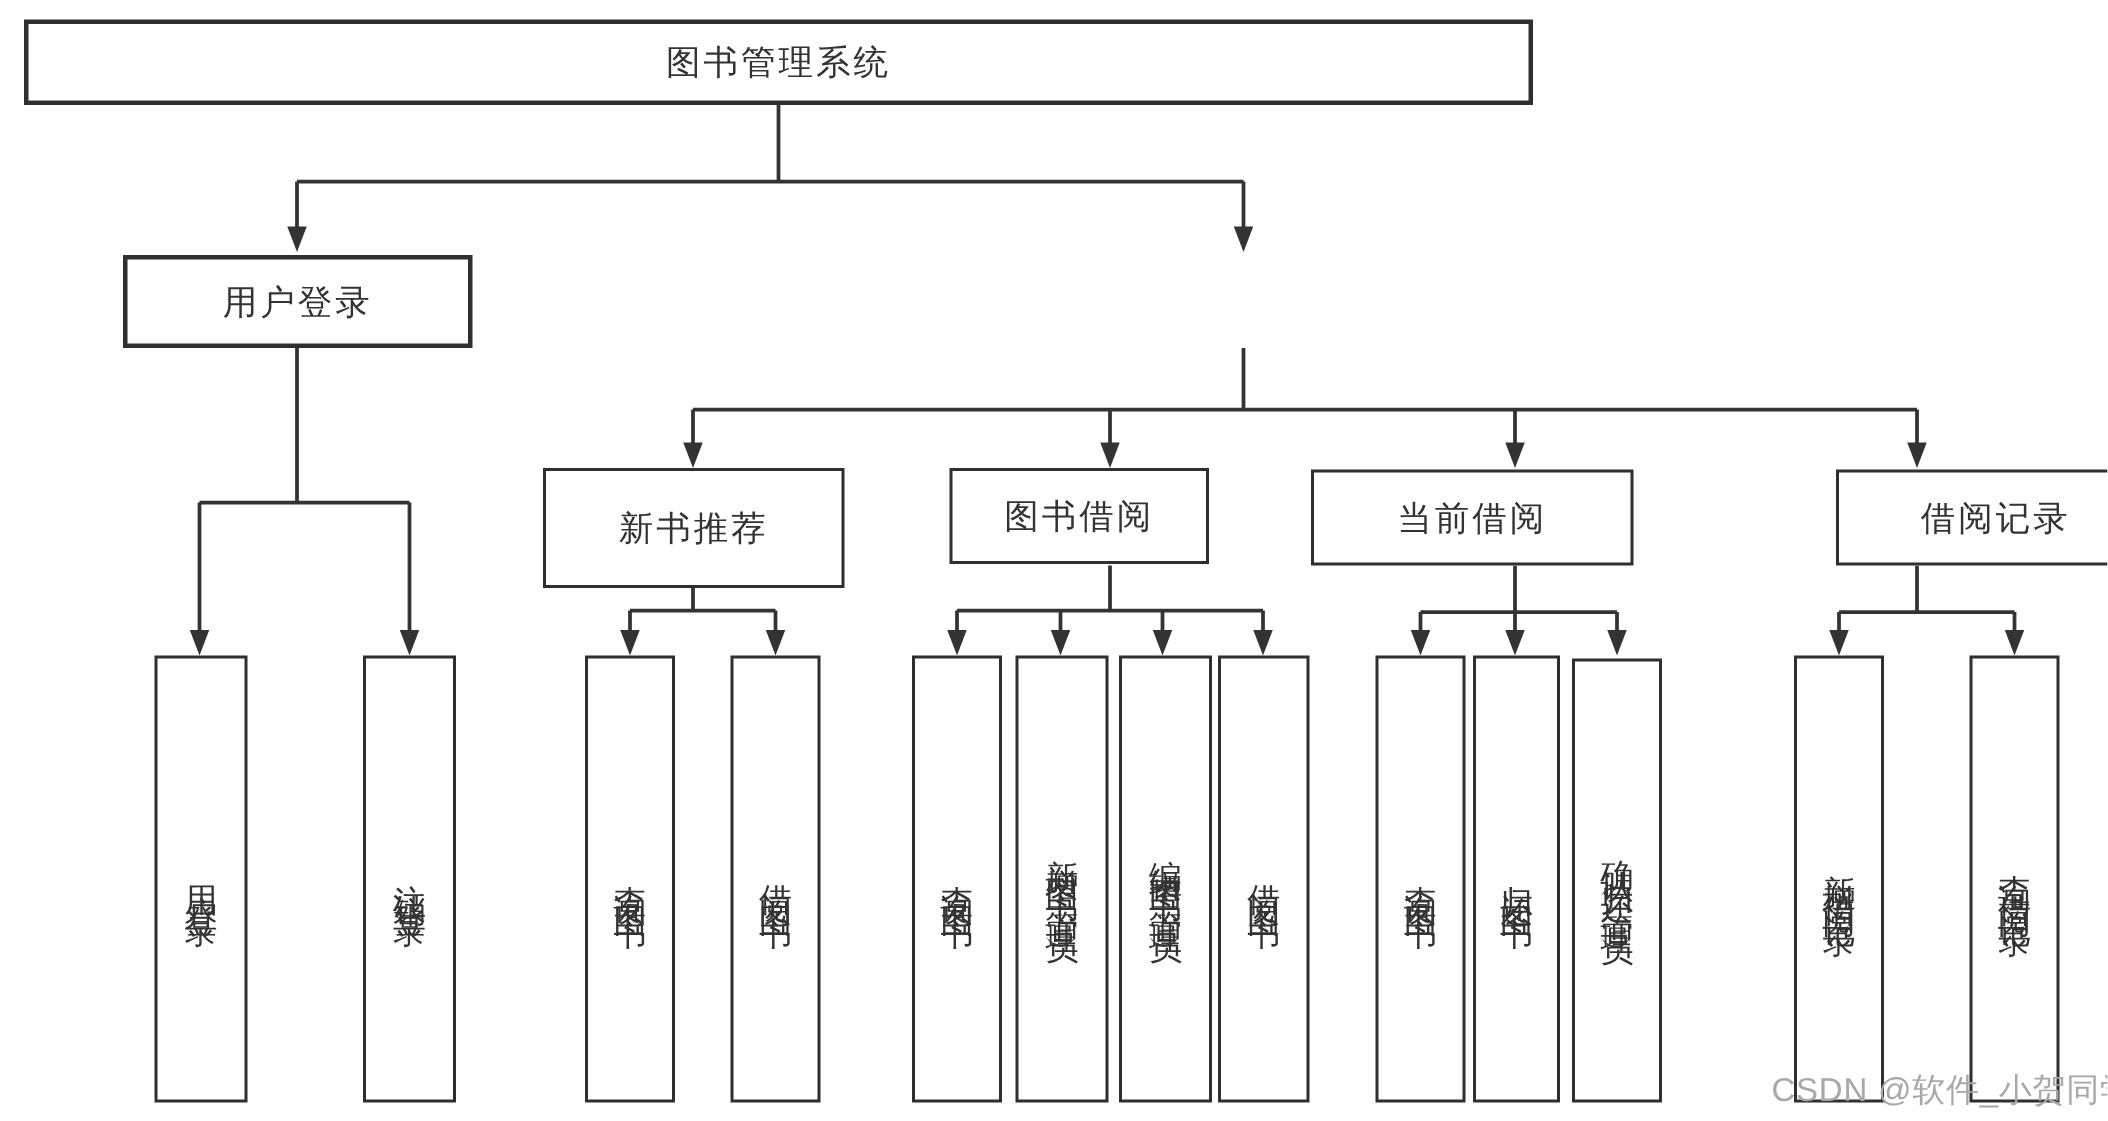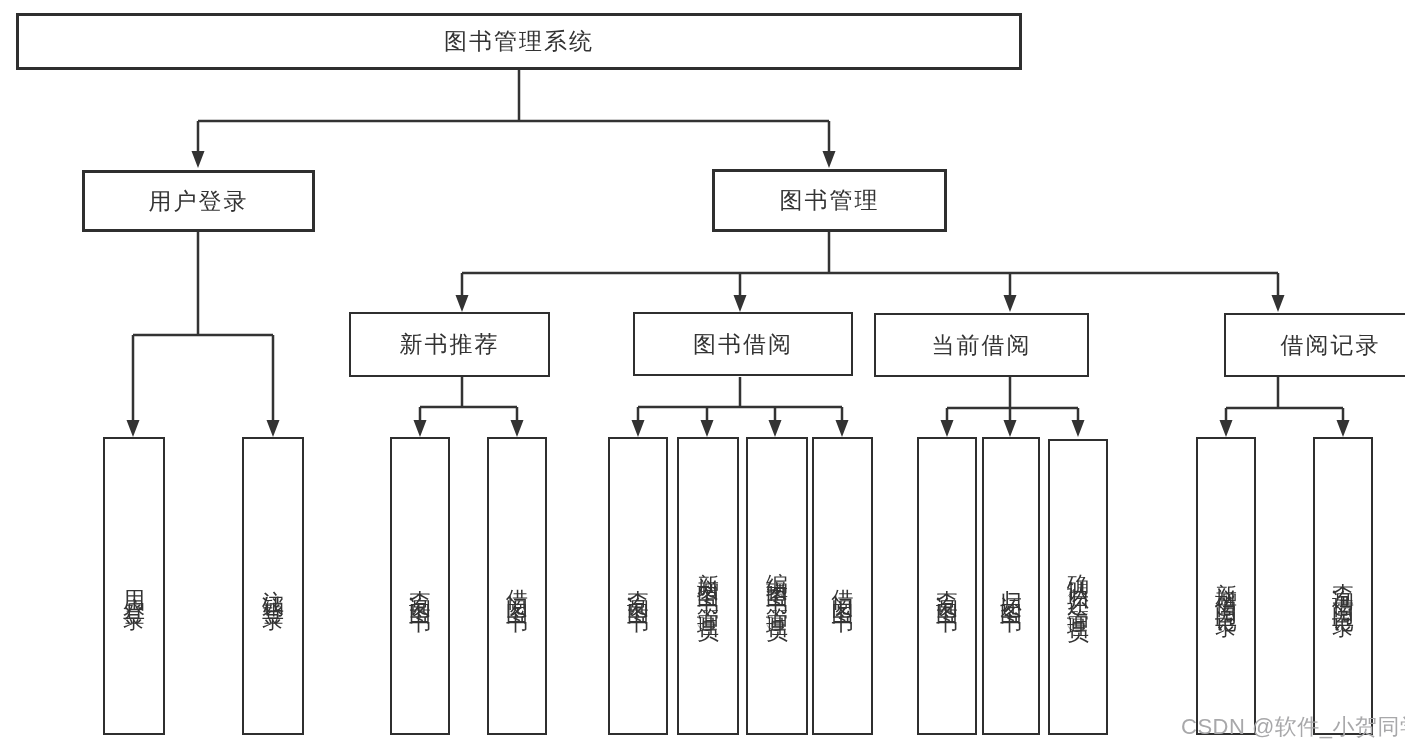--- a/index.html
+++ b/index.html
@@ -61,28 +61,25 @@
     <path class="arrow" d="M191.5 151h13L198 168zM822.5 151h13L829 168zM455.5 295h13L462 312zM733.5 295h13L740 312zM1003.5 295h13L1010 312zM1271.5 295h13L1278 312zM126.5 420h13L133 437zM266.5 420h13L273 437zM413.5 420h13L420 437zM510.5 420h13L517 437zM631.5 420h13L638 437zM700.5 420h13L707 437zM768.5 420h13L775 437zM835.5 420h13L842 437zM940.5 420h13L947 437zM1003.5 420h13L1010 437zM1071.5 420h13L1078 437zM1219.5 420h13L1226 437zM1336.5 420h13L1343 437z"></path>
   </svg>
 
   <div class="node root" style="left:16px;top:13px;width:1006px;height:57px">
     <span>图书管理系统</span>
   </div>
 
   <div class="node" style="left:82px;top:170px;width:233px;height:62px">
     <span>用户登录</span>
   </div>
-  <div class="node" style="left:712px;top:169px;width:235px;height:63px">
-    <span>图书管理</span>
-  </div>
 
-  <div class="node lvl3" style="left:349px;top:312px;width:201px;height:65px">
+  <div class="node lvl3" style="left:362px;top:312px;width:201px;height:80px">
     <span>新书推荐</span>
   </div>
-  <div class="node lvl3" style="left:633px;top:312px;width:220px;height:64px">
+  <div class="node lvl3" style="left:633px;top:312px;width:173px;height:64px">
     <span>图书借阅</span>
   </div>
   <div class="node lvl3" style="left:874px;top:313px;width:215px;height:64px">
     <span>当前借阅</span>
   </div>
   <div class="node lvl3" style="left:1224px;top:313px;width:213px;height:64px">
     <span>借阅记录</span>
   </div>
 
   <div class="node leaf" style="left:103px;top:437px;width:62px;height:298px">

